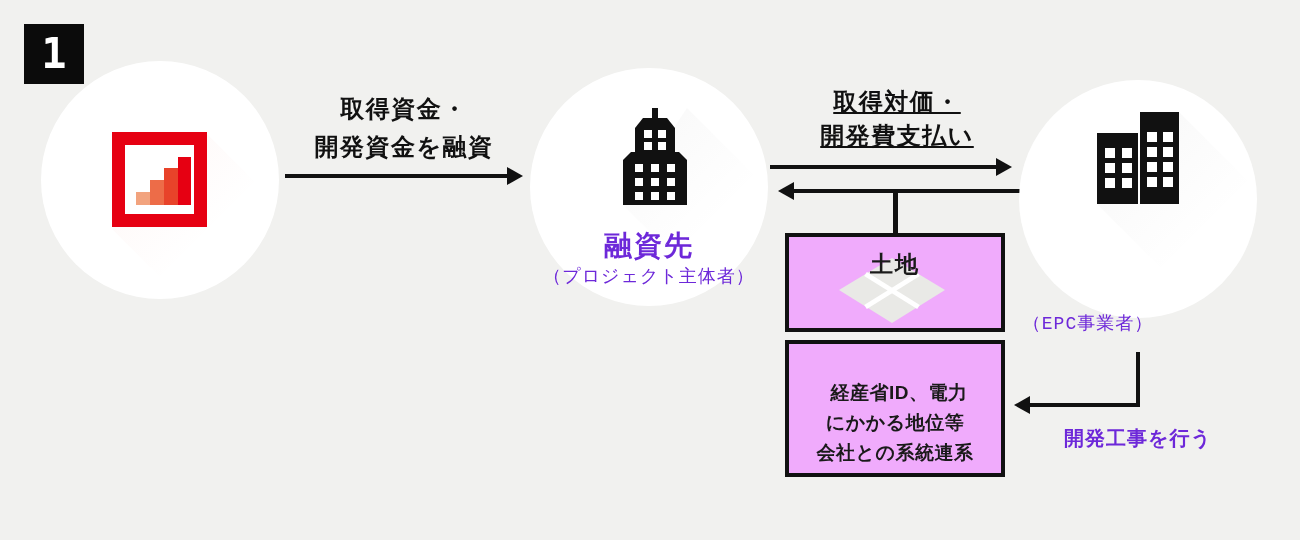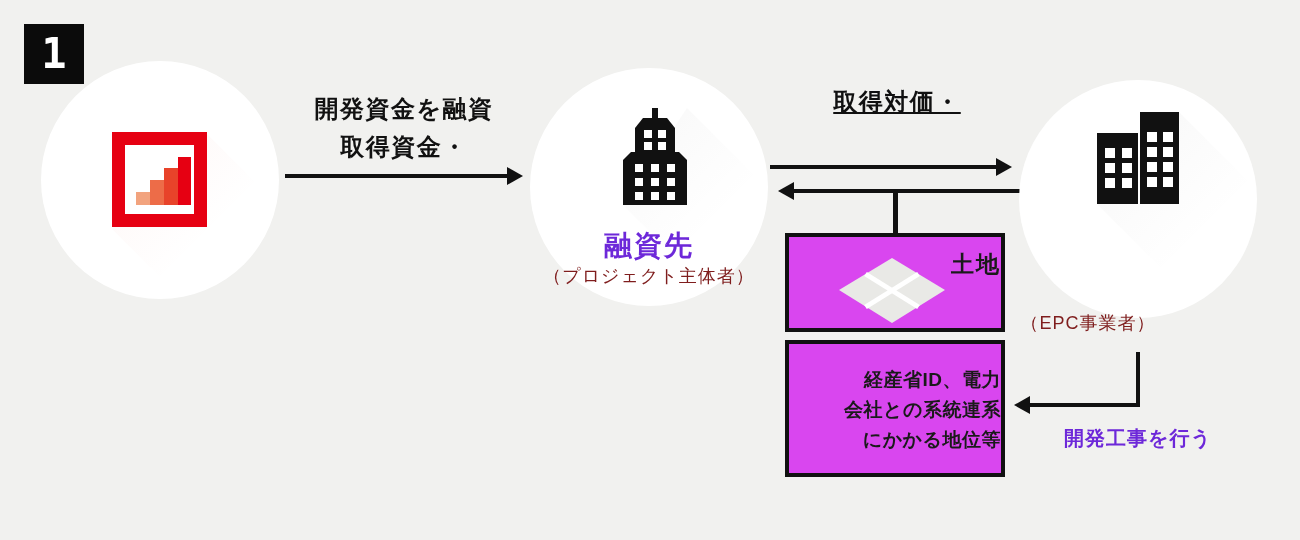--- a/index.html
+++ b/index.html
@@ -43,41 +43,41 @@
     letter-spacing:1.5px;color:#111;
   }
   .arrow-label.loan{left:244px;top:90px;line-height:38px;}
   .arrow-label.payment{left:737px;top:85px;line-height:34px;text-decoration:underline;}
   .node-title{
     position:absolute;text-align:center;font-weight:bold;font-size:28px;letter-spacing:2px;color:#6d28d9;
   }
   .title-borrower{left:499px;top:227px;width:300px;}
   .title-owner{left:988px;top:226px;width:300px;line-height:38px;letter-spacing:1px;}
   .node-subtitle{
-    position:absolute;text-align:center;font-weight:normal;font-size:18px;color:#7f1d1d;letter-spacing:1px;
+    position:absolute;text-align:center;font-weight:normal;font-size:18px;color:#6d28d9;letter-spacing:1px;font-family:Liberation Mono, monospace;
   }
   .subtitle-borrower{left:499px;top:264px;width:300px;}
   .subtitle-owner{left:938px;top:311px;width:300px;}
   
   .hline,.vline{position:absolute;background:#111;}
   .hline{height:4px;}
   .vline{width:4px;}
   .head-right{position:absolute;width:0;height:0;border-top:9px solid transparent;border-bottom:9px solid transparent;border-left:16px solid #111;}
   .head-left{position:absolute;width:0;height:0;border-top:9px solid transparent;border-bottom:9px solid transparent;border-right:16px solid #111;}
   
   .dbox{
-    position:absolute;background:#d946ef;border:4px solid #111;box-sizing:border-box;text-align:right;
+    position:absolute;background:#f0abfc;border:4px solid #111;box-sizing:border-box;text-align:center;
   }
   .box-land{left:785px;top:233px;width:220px;height:99px;}
   .box-land .box-title{position:relative;z-index:2;margin-top:12px;font-weight:bold;font-size:23px;letter-spacing:2px;line-height:30px;}
   .box-land .box-sub{position:relative;z-index:2;font-weight:normal;font-size:18px;letter-spacing:1px;line-height:26px;margin-top:4px;}
   .land-mark{position:absolute;left:50px;top:21px;z-index:1;}
   .box-rights{left:785px;top:340px;width:220px;height:137px;}
   .box-rights .rline{font-weight:bold;font-size:19px;line-height:30px;letter-spacing:0.5px;}
-  .box-rights .rline:first-child{margin-top:21px;padding-left:8px;}
+  .box-rights .rline:first-child{margin-top:34px;padding-left:8px;}
   .construction-label{
     position:absolute;left:1038px;top:425px;width:200px;text-align:center;
     font-weight:bold;font-size:20px;letter-spacing:1px;color:#6d28d9;
   }
 </style>
 </head>
 <body>
 
 <div class="stage">
 
@@ -91,22 +91,22 @@
       <rect x="0" y="0" width="95" height="95" fill="#e60012"></rect>
       <rect x="13" y="13" width="69" height="69" fill="#ffffff"></rect>
       <rect x="24" y="60" width="14" height="13" fill="#f2a37e"></rect>
       <rect x="38" y="48" width="14" height="25" fill="#ed6c48"></rect>
       <rect x="52" y="36" width="14" height="37" fill="#e8432a"></rect>
       <rect x="66" y="25" width="13" height="48" fill="#e60012"></rect>
     </svg>
   </div>
 
   <div class="arrow-label loan">
+    <div>取得資金・</div>
     <div>開発資金を融資</div>
-    <div>取得資金・</div>
   </div>
   <div class="hline" style="left:285px;top:174px;width:222px;"></div>
   <div class="head-right" style="left:507px;top:167px;"></div>
 
   <div class="circle circle-borrower">
     <div class="lshadow lshadow-borrower"></div>
     <svg class="icon-abs" style="left:93px;top:40px;" width="64" height="97" viewBox="0 0 64 97">
       <rect x="29" y="0" width="6" height="12" fill="#111"></rect>
       <path d="M12,20 L20,10 H44 L52,20 V44 H12 Z" fill="#111"></path>
       <path d="M0,52 L8,44 H56 L64,52 V97 H0 Z" fill="#111"></path>
@@ -125,20 +125,21 @@
           <rect x="28" y="84" width="8" height="8"></rect>
           <rect x="44" y="84" width="8" height="8"></rect>
       </g>
     </svg>
   </div>
   <div class="node-title title-borrower">融資先</div>
   <div class="node-subtitle subtitle-borrower">（プロジェクト主体者）</div>
 
   <div class="arrow-label payment">
     <div>取得対価・</div>
+    <div>開発費支払い</div>
   </div>
   <div class="hline" style="left:770px;top:165px;width:226px;"></div>
   <div class="head-right" style="left:996px;top:158px;"></div>
 
   <div class="head-left" style="left:778px;top:182px;"></div>
   <div class="hline" style="left:794px;top:189px;width:226px;"></div>
   <div class="vline" style="left:893px;top:191px;height:42px;width:5px;"></div>
 
   <div class="circle circle-owner">
     <div class="lshadow lshadow-owner"></div>
@@ -169,22 +170,22 @@
     <svg class="land-mark" width="106" height="65" viewBox="0 0 106 65">
       <polygon points="53,0 106,32 53,65 0,32" fill="#e9e9e6"></polygon>
       <line x1="26.5" y1="16" x2="79.5" y2="49" stroke="#ffffff" stroke-width="5"></line>
       <line x1="79.5" y1="16" x2="26.5" y2="49" stroke="#ffffff" stroke-width="5"></line>
     </svg>
     <div class="box-title">土地</div>
   </div>
 
   <div class="dbox box-rights">
     <div class="rline">経産省ID、電力</div>
+    <div class="rline">にかかる地位等</div>
     <div class="rline">会社との系統連系</div>
-    <div class="rline">にかかる地位等</div>
   </div>
 
   <div class="vline" style="left:1136px;top:352px;height:53px;"></div>
   <div class="hline" style="left:1028px;top:403px;width:112px;"></div>
   <div class="head-left" style="left:1014px;top:396px;"></div>
   <div class="construction-label">開発工事を行う</div>
 
 </div>
 
 </body></html>

